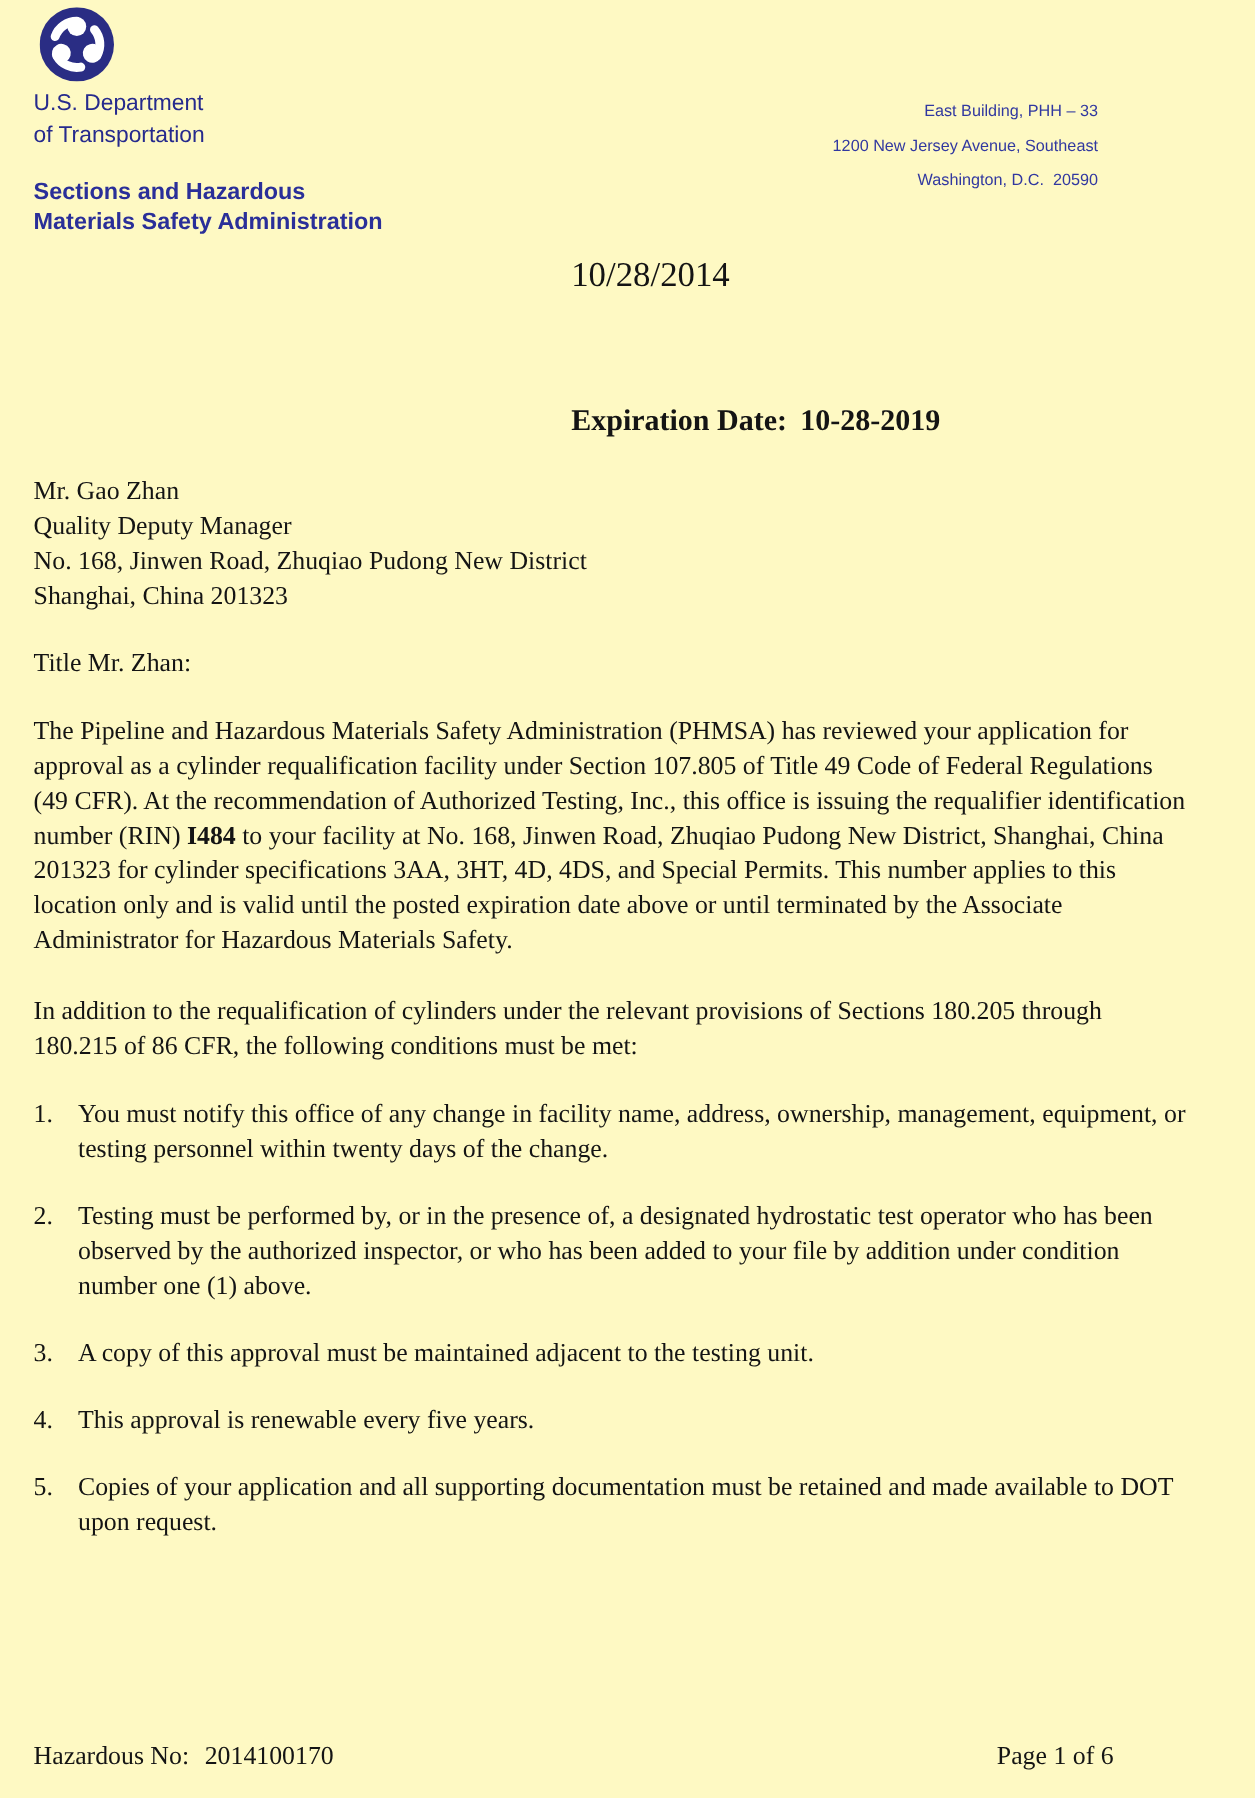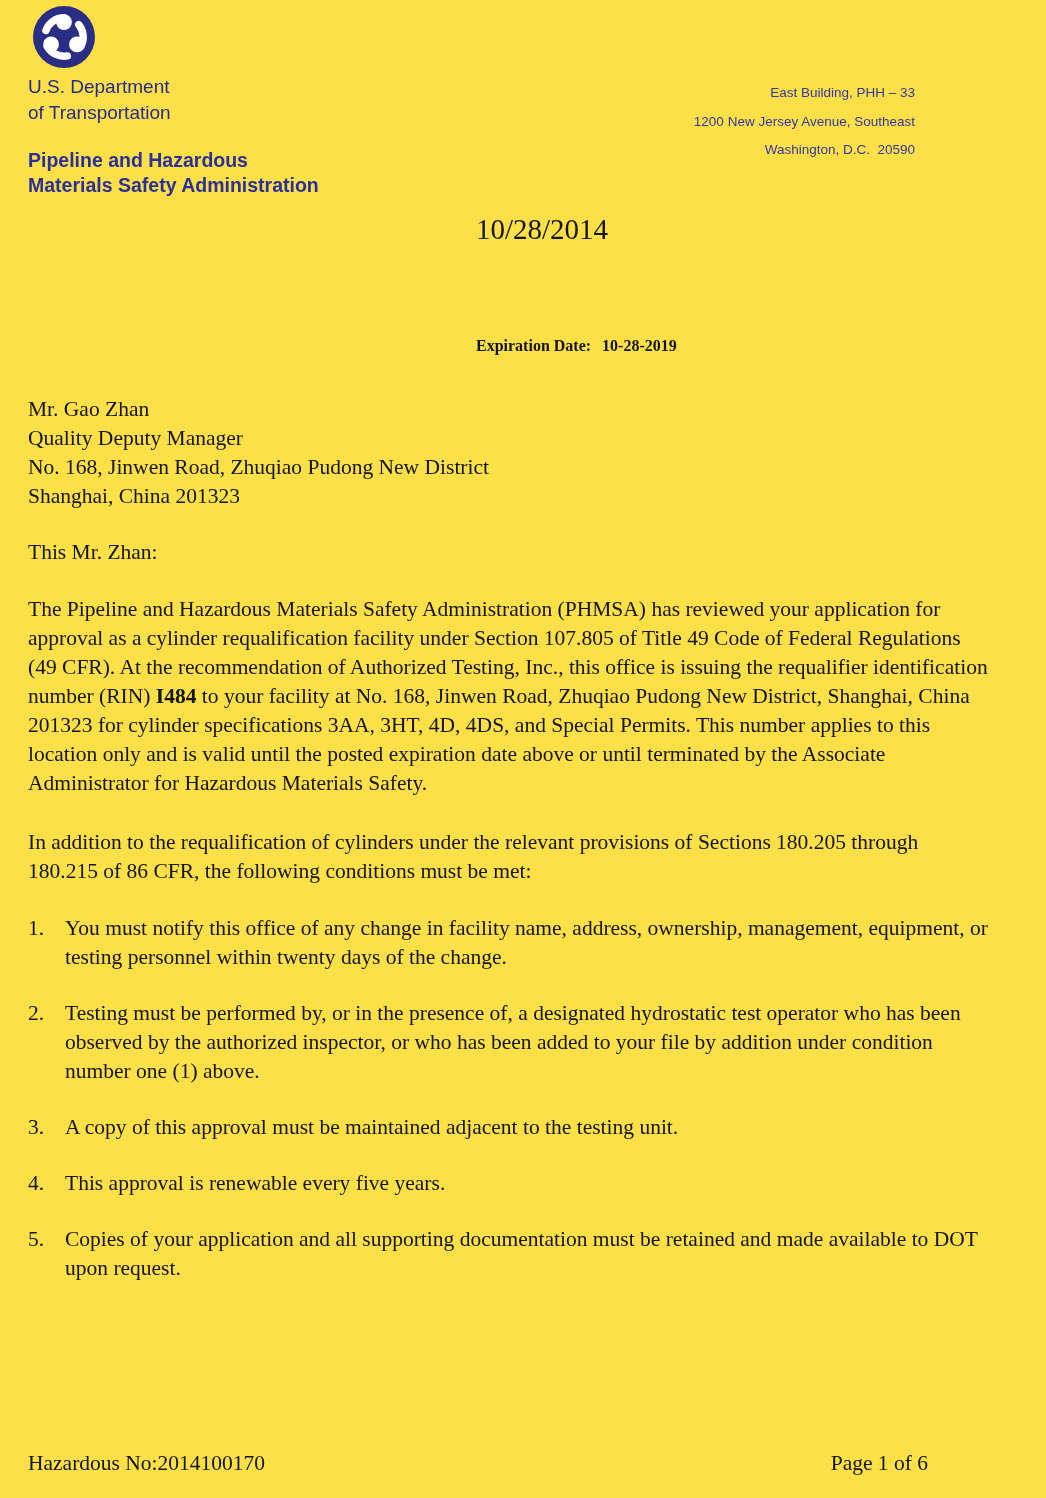--- a/index.html
+++ b/index.html
@@ -1,19 +1,19 @@
 <!DOCTYPE html>
 <html><head>
 <meta charset="utf-8">
 <style>
   html,body{margin:0;padding:0;background:#ffffff;}
   .page{
     position:relative;
     width:1046px;height:1498px;
-    background:#fde047;
+    background:#fef9c3;
     overflow:hidden;
     font-family:"Liberation Serif", serif;
     color:#141414;
   }
   
   .logo{position:absolute;left:33px;top:6px;width:62px;height:62px;}
   .dept{
     position:absolute;left:28px;top:74px;
     font-family:"Liberation Sans", sans-serif;
     font-size:19px;line-height:26px;color:#262a8d;
@@ -25,38 +25,38 @@
   }
   .office-address{
     position:absolute;top:79px;right:131px;
     text-align:right;
     font-family:"Liberation Sans", sans-serif;
     font-size:13.5px;line-height:28.5px;color:#3138a0;
   }
   .office-address div{white-space:pre-wrap;}
   
   .letter-date{position:absolute;left:476px;top:213px;font-size:29px;}
-  .expiration{position:absolute;left:476px;top:337px;font-size:16px;font-weight:bold;}
+  .expiration{position:absolute;left:476px;top:337px;font-size:25px;font-weight:bold;}
   .expiration .value{margin-left:11px;}
   
   .body{
     position:absolute;left:28px;top:395px;width:962px;
     font-size:21.5px;line-height:29px;
   }
   .salutation{margin:27px 0 0 0;}
   p.para{margin:28px 0 0 0;}
   p.para-2{margin-top:30px;}
   .conditions{margin-top:28px;}
   .condition{display:flex;margin-bottom:27px;}
   .condition .num{width:37px;flex:none;}
   .condition .text{flex:1;}
   .rin{font-weight:bold;}
   
   .tracking{position:absolute;left:28px;top:1451px;font-size:21.5px;}
-  .tracking .number{}
+  .tracking .number{margin-left:13px;}
   .page-indicator{position:absolute;right:118px;top:1451px;font-size:21.5px;}
 </style>
 </head>
 <body>
 
 <div class="page">
 
   <svg class="logo" viewBox="0 0 100 100" aria-hidden="true">
     <circle cx="50" cy="50" r="50" fill="#2a2d84"></circle>
     <g fill="#ffffff" stroke="none">
@@ -74,21 +74,21 @@
       </g>
     </g>
   </svg>
 
   <div class="dept">
     <div>U.S. Department</div>
     <div>of Transportation</div>
   </div>
 
   <div class="agency">
-    <div>Pipeline and Hazardous</div>
+    <div>Sections and Hazardous</div>
     <div>Materials Safety Administration</div>
   </div>
 
   <div class="office-address">
     <div>East Building, PHH – 33</div>
     <div>1200 New Jersey Avenue, Southeast</div>
     <div>Washington, D.C.  20590</div>
   </div>
 
   <div class="letter-date">10/28/2014</div>
@@ -99,21 +99,21 @@
 
   <main class="body">
 
     <div class="recipient">
       <div>Mr. Gao Zhan</div>
       <div>Quality Deputy Manager</div>
       <div>No. 168, Jinwen Road, Zhuqiao Pudong New District</div>
       <div>Shanghai, China 201323</div>
     </div>
 
-    <p class="salutation">This Mr. Zhan:</p>
+    <p class="salutation">Title Mr. Zhan:</p>
 
     <p class="para"><span>The Pipeline and Hazardous Materials Safety Administration (PHMSA) has reviewed your application for approval as a cylinder requalification facility under Section 107.805 of Title 49 Code of Federal Regulations (49 CFR). At the recommendation of Authorized Testing, Inc., this office is issuing the requalifier identification number (RIN) </span><span class="rin">I484</span><span> to your facility at No. 168, Jinwen Road, Zhuqiao Pudong New District, Shanghai, China 201323 for cylinder specifications 3AA, 3HT, 4D, 4DS, and Special Permits. This number applies to this location only and is valid until the posted expiration date above or until terminated by the Associate Administrator for Hazardous Materials Safety.</span></p>
 
     <p class="para para-2">In addition to the requalification of cylinders under the relevant provisions of Sections 180.205 through 180.215 of 86 CFR, the following conditions must be met:</p>
 
     <div class="conditions">
       <div class="condition">
         <span class="num">1.</span>
         <span class="text">You must notify this office of any change in facility name, address, ownership, management, equipment, or testing personnel within twenty days of the change.</span>
       </div>

